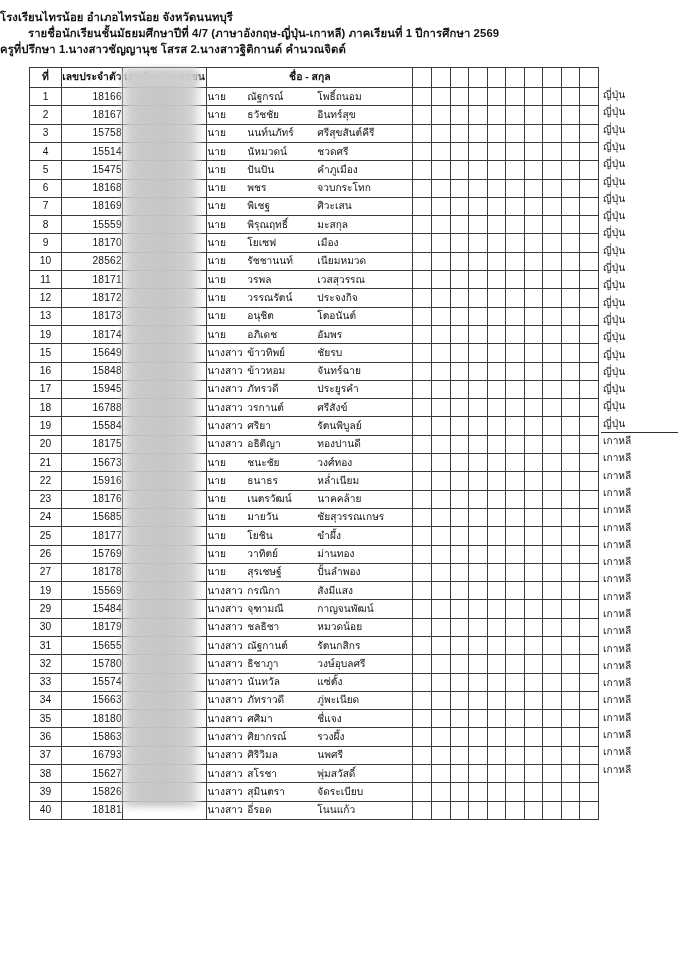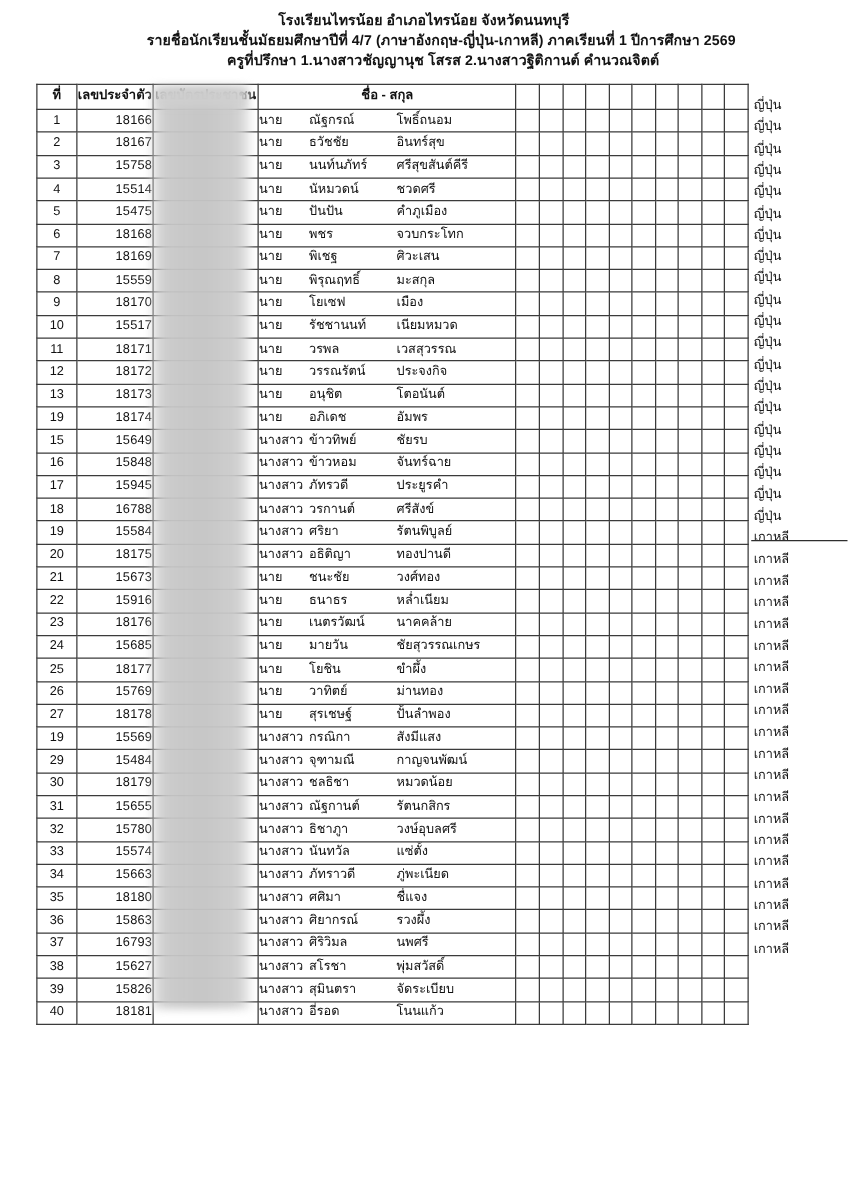--- a/index.html
+++ b/index.html
@@ -13,32 +13,31 @@
     background: #ffffff;
     font-family: "Liberation Sans", "DejaVu Sans", sans-serif;
     color: #111111;
     overflow: hidden;
     position: relative;
   }
 
   
   .doc-header {
     width: 100%;
-    text-align: center;
     padding-top: 9px;
   }
   .doc-header .hline {
     font-weight: bold;
     line-height: 1.42;
     letter-spacing: 0.1px;
     color: #131313;
   }
   .hline-1 { font-size: 11.3px; }
   .hline-2 { font-size: 11.3px; margin-left: 28px; }
-  .hline-3 { font-size: 11.3px; padding-left: 31px; }
+  .hline-3 { font-size: 11.3px; }
 
   
   .table-zone {
     position: relative;
     margin: 0 auto;
     margin-top: 10px;
     width: 620px;
   }
 
   table.roster {
@@ -115,21 +114,21 @@
     background: rgba(208,208,208,0.72);
     filter: blur(2.6px);
     pointer-events: none;
     z-index: 6;
   }
 
   
   .lang-rail {
     position: absolute;
     left: 572px;
-    top: 9px;
+    top: 19px;
     width: 48px;
     z-index: 3;
   }
   .lang-rail .lang {
     height: 17.3px;
     line-height: 17.3px;
     font-size: 10.2px;
     color: #161616;
     text-align: left;
     padding-left: 2px;
@@ -386,21 +385,21 @@
           <td class="blank"></td>
           <td class="blank"></td>
           <td class="blank"></td>
           <td class="blank"></td>
           <td class="blank"></td>
           <td class="blank"></td>
           <td class="blank"></td>
         </tr>
         <tr>
           <td class="no">10</td>
-          <td class="sid">15517</td>
+          <td class="sid">28562</td>
           <td class="nid"></td>
           <td class="name-cell">
             <div class="name-grid">
               <span class="nm-title">นาย</span>
               <span class="nm-first">รัชชานนท์</span>
               <span class="nm-last">เนียมหมวด</span>
             </div>
           </td>
           <td class="blank"></td>
           <td class="blank"></td>

